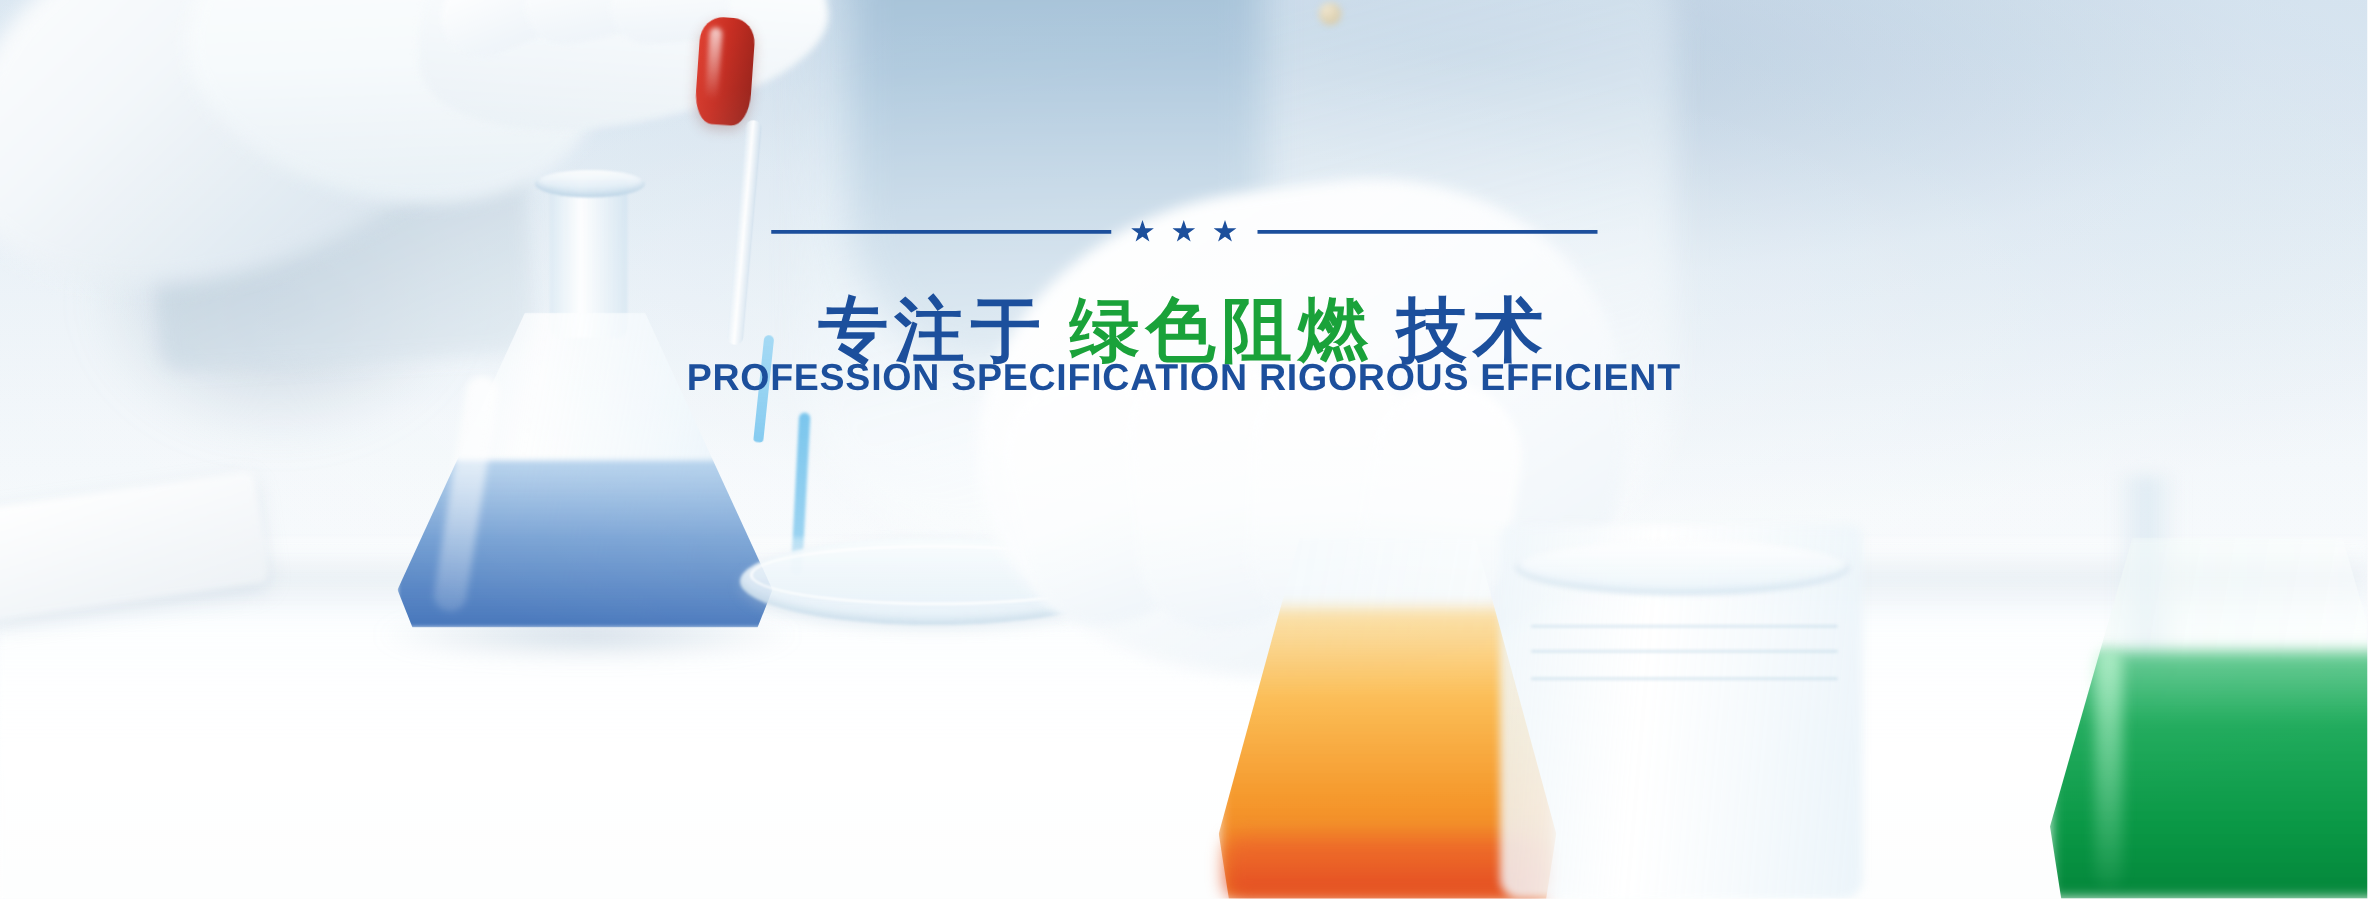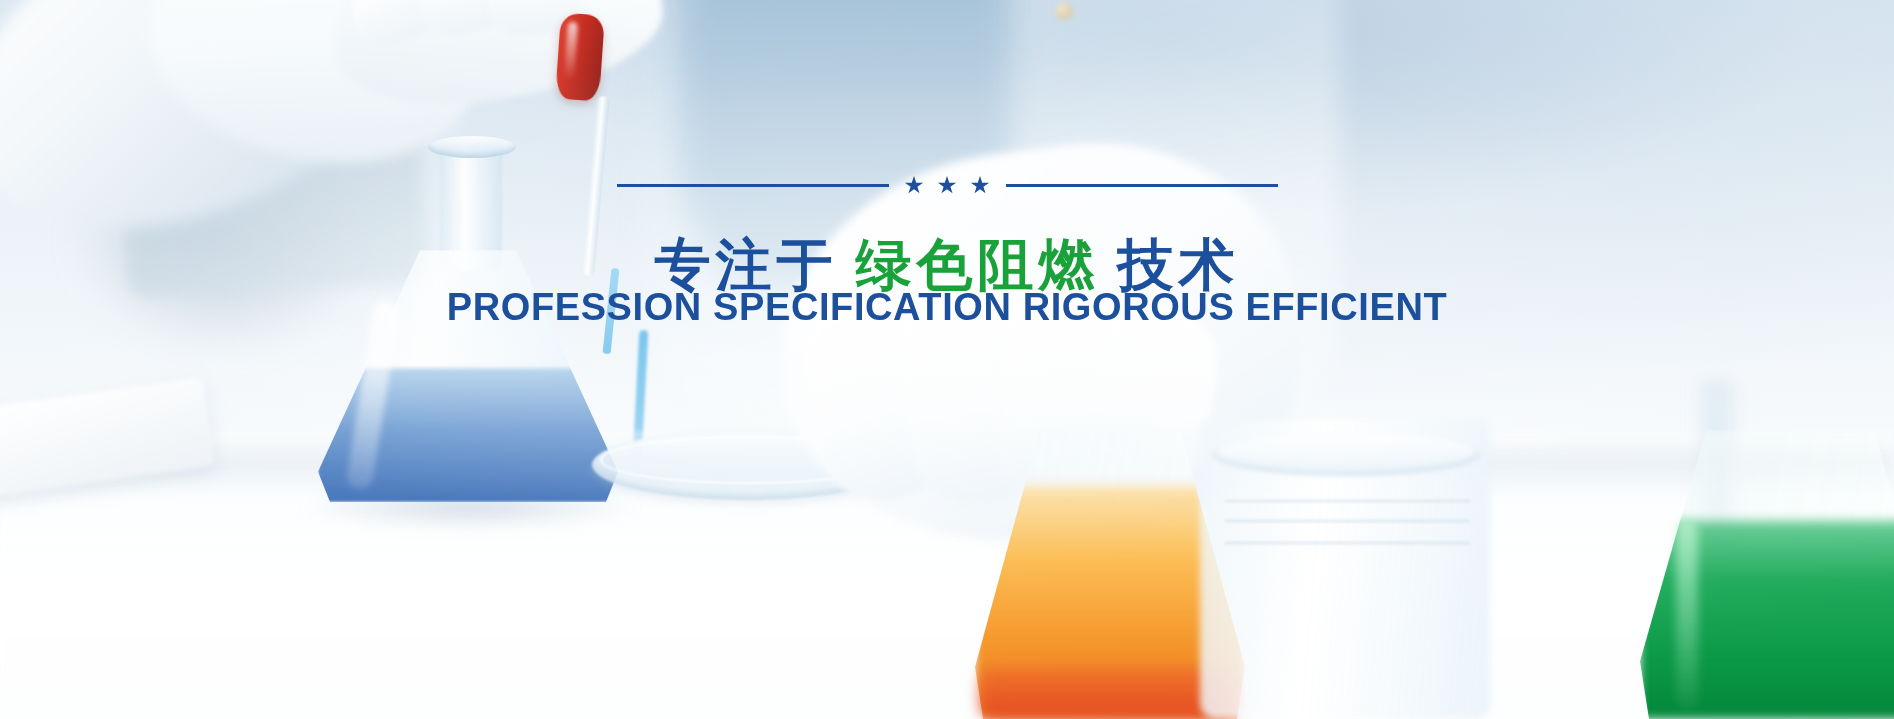--- a/index.html
+++ b/index.html
@@ -520,21 +520,21 @@
   .hl-green { color: #1aa23a; }
   .hl-gap { display: inline-block; width: 18px; }
 
   .subtitle-en {
     position: absolute;
     left: 0;
     right: 0;
     top: 286px;
     text-align: center;
     color: #1c4f9c;
-    font-size: 38px;
+    font-size: 30px;
     font-weight: bold;
     letter-spacing: 0.6px;
     white-space: nowrap;
   }
 
   .subtitle-cn {
     position: absolute;
     left: 0;
     right: 0;
     top: 360px;

